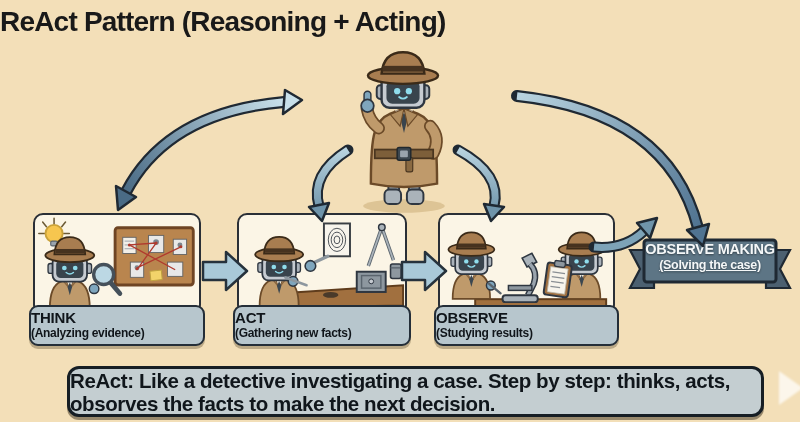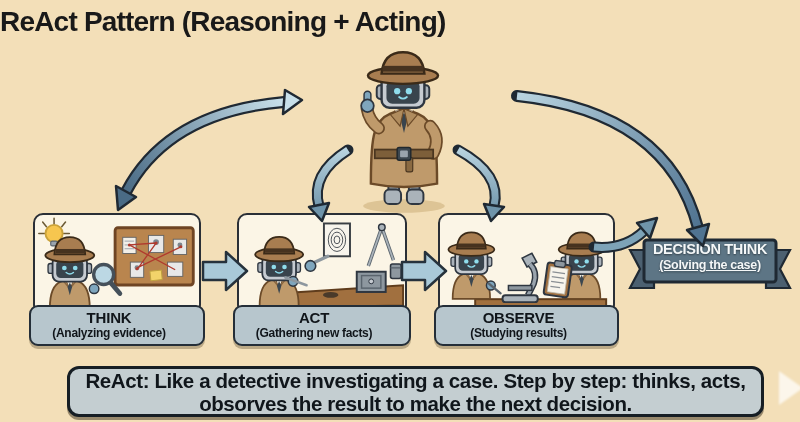--- a/index.html
+++ b/index.html
@@ -17,42 +17,42 @@
 
   .card{position:absolute;z-index:3;}
   .card-art{
     position:relative;height:98px;background:#fbf5e6;border:2.5px solid #2a2f36;
     border-radius:10px;box-shadow:0 3px 0 rgba(60,45,20,0.25);
   }
   .card-art svg{position:absolute;left:0;top:0;width:100%;height:100%;}
   .card-label{
     position:relative;margin:-10px -4px 0 -4px;z-index:4;
     background:#b7c6cd;border:2.5px solid #242e38;border-radius:9px;
-    text-align:center;padding:3px 16px 4px 0;color:#10151a;
+    padding:3px 16px 4px 0;color:#10151a;
     box-shadow:0 3px 0 rgba(60,45,20,0.3);
   }
   .card-label .l1{font-size:15px;font-weight:bold;line-height:16px;letter-spacing:-0.2px;}
   .card-label .l2{font-size:12px;font-weight:bold;line-height:14px;letter-spacing:-0.3px;}
   #card-think{left:33px;top:213px;width:168px;}
   #card-act{left:237px;top:213px;width:170px;}
   #card-observe{left:438px;top:213px;width:177px;}
 
   .banner{position:absolute;left:628px;top:238px;width:164px;height:54px;z-index:5;}
   .banner svg{position:absolute;left:0;top:0;}
   .banner-text{
     position:absolute;left:16px;top:3px;width:132px;text-align:center;color:#f4f7f8;
     text-shadow:0 1px 2px rgba(0,0,0,0.45);
   }
   .banner-text .l1{font-size:14.5px;font-weight:bold;line-height:17px;letter-spacing:-0.3px;}
   .banner-text .l2{font-size:12.5px;font-weight:bold;line-height:14px;letter-spacing:-0.3px;text-decoration:underline;}
 
   .caption{
     position:absolute;left:67px;top:366px;width:691px;height:45px;z-index:7;
     background:#c4ced1;border:3px solid #161e24;border-radius:12px;
-    text-align:center;color:#10161b;box-shadow:0 3px 0 rgba(40,30,15,0.45);
+    color:#10161b;box-shadow:0 3px 0 rgba(40,30,15,0.45);
   }
   .caption .l1,.caption .l2{font-size:20.5px;font-weight:bold;line-height:22.5px;letter-spacing:-0.4px;}
   .caption .l1{margin-top:1px;}
 
   .next-chevron{
     position:absolute;right:-3px;top:371px;width:0;height:0;z-index:8;cursor:pointer;
     border-top:17px solid transparent;border-bottom:17px solid transparent;
     border-left:24px solid rgba(255,255,255,0.72);filter:blur(1px);
   }
 </style>
@@ -236,21 +236,21 @@
     </div>
   </div>
 
   <div class="banner">
     <svg width="164" height="54" viewBox="0 0 164 54">
       <polygon points="2,12 26,12 26,50 2,50 12,31" fill="#4c6070" stroke="#1f2933" stroke-width="2.2"></polygon>
       <polygon points="162,12 138,12 138,50 162,50 152,31" fill="#4c6070" stroke="#1f2933" stroke-width="2.2"></polygon>
       <rect x="16" y="2" width="132" height="42" rx="3" fill="#5d7585" stroke="#1f2933" stroke-width="3"></rect>
     </svg>
     <div class="banner-text">
-      <div class="l1">DECISION THINK</div>
+      <div class="l1">OBSERVE MAKING</div>
       <div class="l2">(Solving the case)</div>
     </div>
   </div>
 
   <svg class="arrows" width="800" height="422" viewBox="0 0 800 422">
     <defs>
       <linearGradient id="gradL" gradientUnits="userSpaceOnUse" x1="126" y1="192" x2="284" y2="102">
         <stop offset="0" stop-color="#4a6b85"></stop>
           <stop offset="1" stop-color="#c8e0ea"></stop>
       </linearGradient>
@@ -299,18 +299,18 @@
 
     <g>
       <path d="M594 247 Q624 250 644 231" stroke="#1f2933" stroke-width="11" fill="none" stroke-linecap="round"></path>
       <path d="M594 247 Q624 250 644 231" stroke="#7da3b8" stroke-width="7" fill="none"></path>
       <polygon points="657,218 650,238 637,223" fill="#6f94aa" stroke="#1f2933" stroke-width="2.5" stroke-linejoin="round"></polygon>
     </g>
   </svg>
 
   <div class="caption">
     <div class="l1">ReAct: Like a detective investigating a case. Step by step: thinks, acts,</div>
-    <div class="l2">obsorves the result to make the next decision.</div>
+    <div class="l2">obsorves the facts to make the next decision.</div>
   </div>
 
   <div class="next-chevron"></div>
 
 </div>
 
 </body></html>

